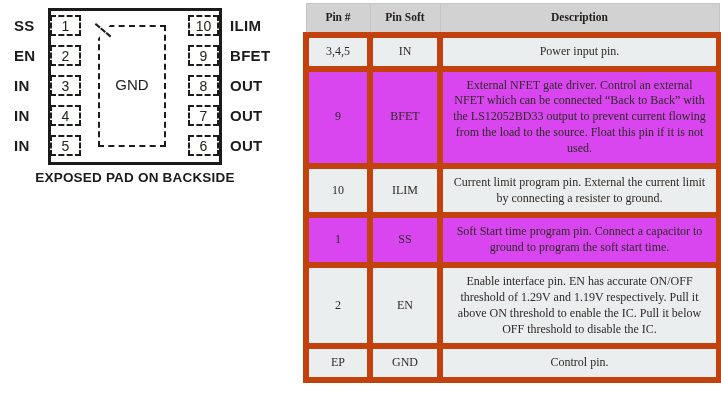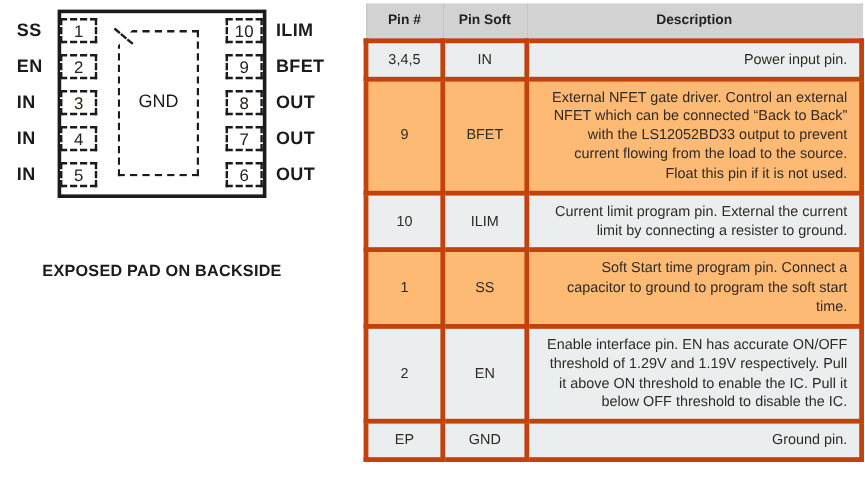--- a/index.html
+++ b/index.html
@@ -110,32 +110,31 @@
     position: absolute;
     left: 20px;
     top: 170px;
     width: 230px;
     text-align: center;
     font-size: 13.5px;
     font-weight: bold;
     color: #1b1b1b;
     letter-spacing: 0.2px;
     font-family: "Liberation Sans", sans-serif;
-    margin-top: 48px;
   }
 
   
   #pin-table {
     position: absolute;
     left: 303px;
     top: 3px;
     width: 413px;
     border-collapse: collapse;
     table-layout: fixed;
-    font-family: Liberation Sans, sans-serif;
+    font-family: Liberation Serif, serif;
   }
   #pin-table col.c-num  { width: 64px; }
   #pin-table col.c-name { width: 70px; }
   #pin-table col.c-desc { width: 279px; }
 
   #pin-table th {
     background: #d2d2d2;
     color: #231f1c;
     font-size: 11.5px;
     font-weight: bold;
@@ -143,26 +142,26 @@
     padding: 7px 4px;
     border: 1px solid #c3c6c6;
     line-height: 1.2;
   }
   #pin-table td {
     font-size: 12px;
     color: #2e2a26;
     text-align: center;
     vertical-align: middle;
     padding: 6px 8px;
-    border: 4px solid #c2410c;
+    border: 6px solid #c2410c;
     line-height: 1.32;
   }
   #pin-table tbody tr.shade td { background: #eaeeee; }
-  #pin-table tbody tr.plain td { background: #fdba74; margin-top: 31px; }
-  #pin-table td.desc { padding-left: 10px; padding-right: 10px; text-align: right; }
+  #pin-table tbody tr.plain td { background: #d946ef; margin-top: 31px; }
+  #pin-table td.desc { padding-left: 10px; padding-right: 10px; }
 </style>
 </head>
 <body>
 
 <div id="pinout-diagram">
 
   <div class="chip-body"></div>
 
   <div class="gnd-pad"></div>
   <div class="gnd-chamfer"></div>
@@ -230,16 +229,16 @@
       <td class="desc">Soft Start time program pin. Connect a capacitor to ground to program the soft start time.</td>
     </tr>
     <tr class="shade">
       <td>2</td>
       <td>EN</td>
       <td class="desc">Enable interface pin. EN has accurate ON/OFF threshold of 1.29V and 1.19V respectively. Pull it above ON threshold to enable the IC. Pull it below OFF threshold to disable the IC.</td>
     </tr>
     <tr class="shade">
       <td>EP</td>
       <td>GND</td>
-      <td class="desc">Ground pin.</td>
+      <td class="desc">Control pin.</td>
     </tr>
   </tbody>
 </table>
 
 </body></html>

